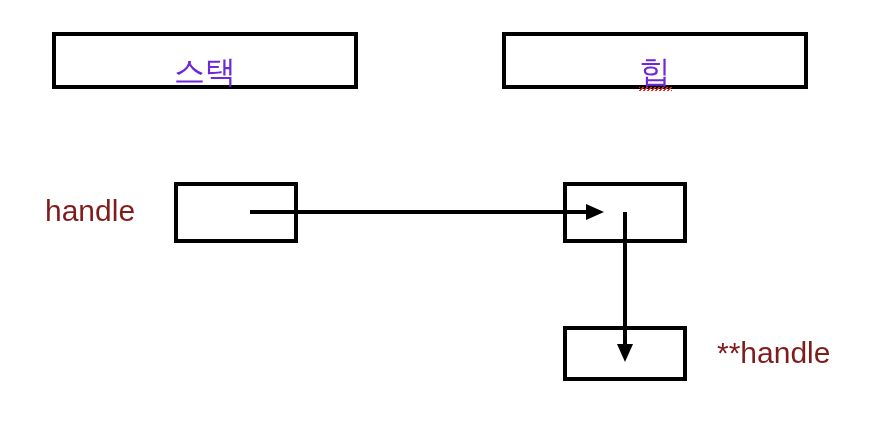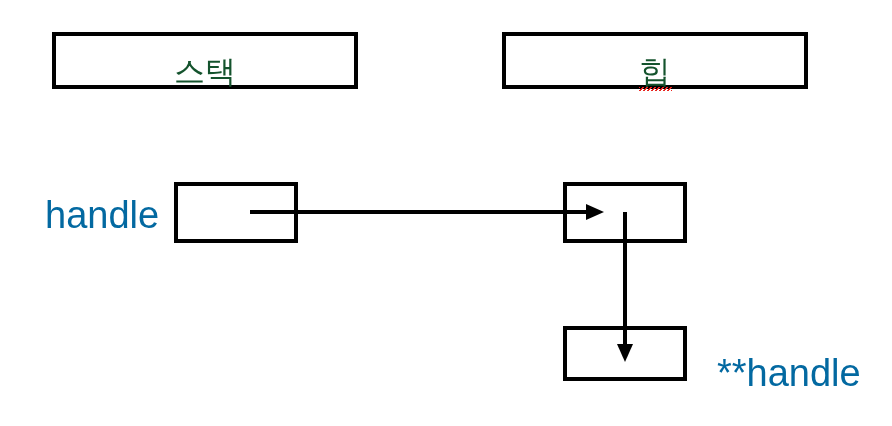--- a/index.html
+++ b/index.html
@@ -26,21 +26,21 @@
     box-sizing: border-box;
     border: 4px solid #000000;
     background: #ffffff;
     display: flex;
     align-items: center;
     justify-content: center;
   }
   .region-label {
     font-size: 31px;
     line-height: 1;
-    color: #14532d;
+    color: #6d28d9;
     position: relative;
     display: inline-block;
     white-space: nowrap;
     margin-top: 21px;
   }
   
   .misspelled::after {
     content: "";
     position: absolute;
     left: -1px;
@@ -64,28 +64,28 @@
     border: 4px solid #000000;
     background: transparent;
   }
   #handle-cell        { left: 174px; top: 182px; width: 124px; height: 61px; }
   #pointee-cell       { left: 563px; top: 182px; width: 124px; height: 61px; }
   #pointee-pointee-cell { left: 563px; top: 326px; width: 124px; height: 55px; }
 
   
   .text-label {
     position: absolute;
-    font-size: 38px;
+    font-size: 30px;
     line-height: 1;
-    color: #0369a1;
+    color: #7f1d1d;
     white-space: nowrap;
   }
   #handle-label          { left: 45px;  top: 196px; }
   #pointee-label         { left: 717px; top: 196px; }
-  #pointee-pointee-label { left: 717px; top: 354px; }
+  #pointee-pointee-label { left: 717px; top: 338px; }
 
   
   #arrow-layer {
     position: absolute;
     left: 0; top: 0;
     width: 892px;
     height: 426px;
     pointer-events: none;
   }
 </style>

